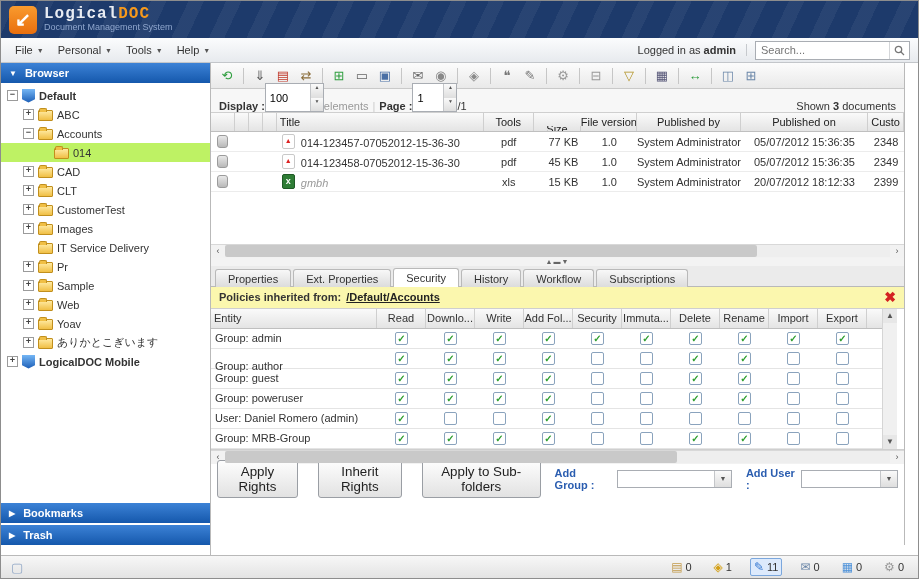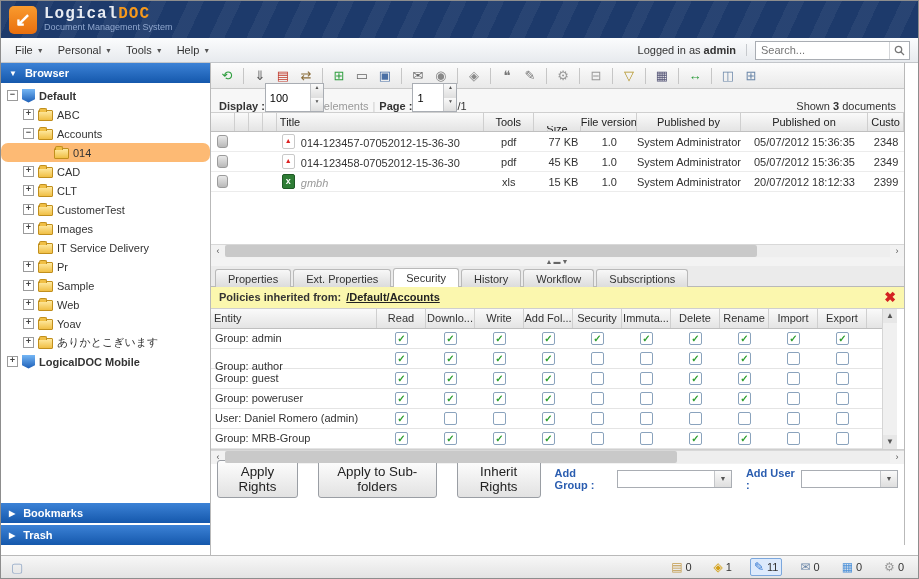--- a/index.html
+++ b/index.html
@@ -38,21 +38,21 @@
   
   .content { flex:1 1 auto; display:flex; overflow:hidden; background:#fff; }
 
   
   .sidebar { width:210px; flex:0 0 auto; display:flex; flex-direction:column; border-right:1px solid #b9b9b9; padding-bottom:10px; background:#fff; }
   .side-hdr { height:20px; background:linear-gradient(#3c82d6,#1558ac); color:#fff; display:flex; align-items:center;
     padding-left:8px; gap:8px; font-weight:bold; margin-bottom:1px; }
   .side-hdr .tri { font-size:8px; }
   .tree { flex:1 1 auto; overflow:hidden; padding-top:2px; }
   .trow { height:19px; display:flex; align-items:center; gap:4px; padding-right:4px; cursor:default; white-space:nowrap; }
-  .trow.sel { background:#fdba74;border-radius:7px; }
+  .trow.sel { background:#bef264; }
   .exp { width:11px; height:11px; flex:0 0 auto; border:1px solid #9b9b9b; background:#fff; color:#444;
     font:bold 9px/9px "Liberation Mono",monospace; text-align:center; }
   .exp.none { border:none; background:transparent; }
   .ico-folder { width:15px; height:11px; flex:0 0 auto; position:relative; background:linear-gradient(#ffeaa2,#f0bf45);
     border:1px solid #c18f1d; border-radius:1px; margin-top:2px; }
   .ico-folder::before { content:""; position:absolute; top:-3px; left:0px; width:6px; height:3px;
     background:#f0bf45; border:1px solid #c18f1d; border-bottom:none; border-radius:2px 2px 0 0; }
   .ico-shield { width:13px; height:14px; flex:0 0 auto; background:linear-gradient(#74b6f5,#1a5cb5);
     clip-path:polygon(50% 100%,0 76%,0 0,100% 0,100% 76%); }
   .tlabel { overflow:hidden; text-overflow:ellipsis; }
@@ -667,22 +667,22 @@
         <div class="hscroll">
           <span class="sarrow">‹</span>
           <span class="strack">
               <span class="sthumb" style="left:0;width:68%"></span>
             </span>
           <span class="sarrow">›</span>
         </div>
         <div class="btnrow">
           <span id="secbtns" style="display:flex;gap:20px">
               <button class="btn">Apply Rights</button>
+              <button class="btn">Inherit Rights</button>
               <button class="btn">Apply to Sub-folders</button>
-              <button class="btn">Inherit Rights</button>
             </span>
           <span class="blue-label">Add Group :</span>
           <span class="combo">
               <span class="cfield"><input style="width: 100%; height: 100%; border: none; outline: none;"></span>
               <span class="cbtn">▼</span>
             </span>
           <span class="blue-label">Add User :</span>
           <span class="combo" style="width:110px">
               <span class="cfield"><input style="width: 100%; height: 100%; border: none; outline: none;"></span>
               <span class="cbtn">▼</span>

